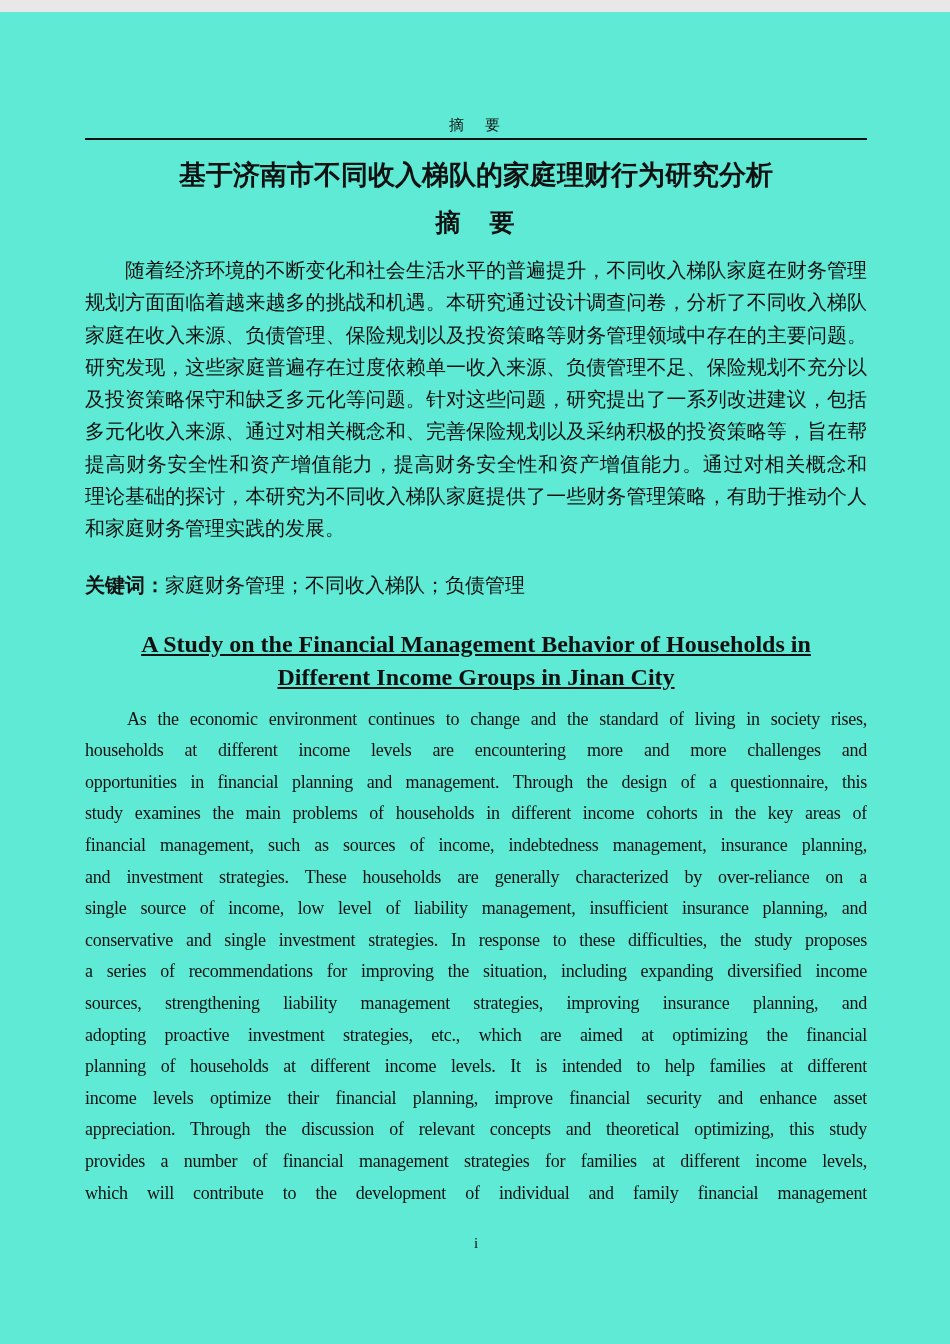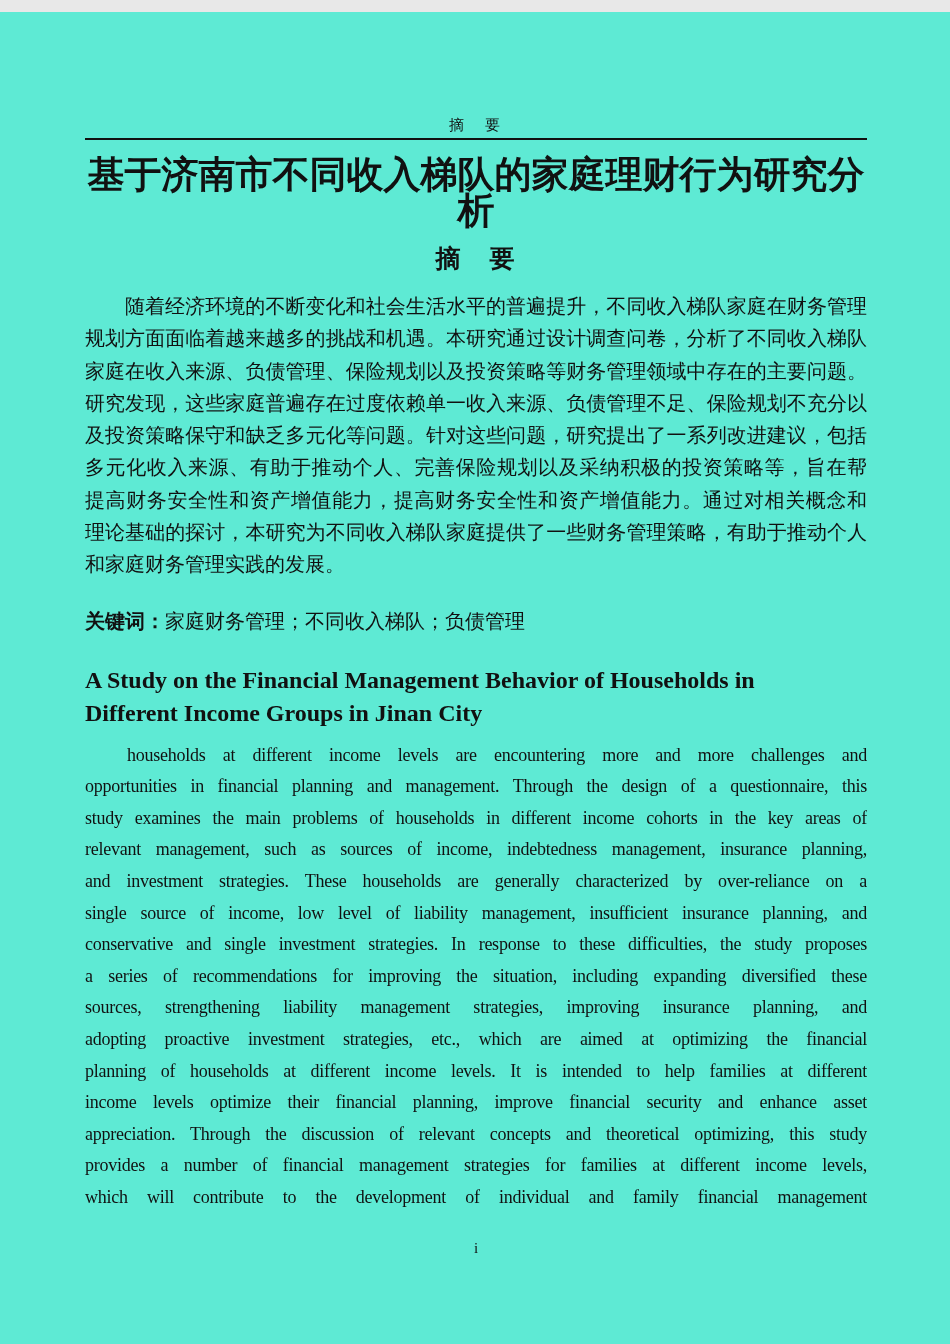--- a/index.html
+++ b/index.html
@@ -37,21 +37,21 @@
     margin-top: 3px;
     border: none;
     border-top: 2px solid #111111;
     height: 0;
   }
 
   
   .title-zh {
     margin-top: 17px;
     text-align: center;
-    font-size: 37px;
+    font-size: 27px;
     line-height: 36px;
     font-weight: bold;
     font-family: "Liberation Sans", "DejaVu Sans", sans-serif;
   }
   .heading-zh {
     margin-top: 13px;
     text-align: center;
     font-size: 25px;
     line-height: 33px;
     font-weight: bold;
@@ -88,23 +88,25 @@
     font-family: "Liberation Serif", "DejaVu Serif", serif;
   }
 
   
   .title-en {
     margin-top: 29px;
     font-weight: bold;
     font-size: 24px;
   }
   .title-en .tline {
+    text-align: center;
     line-height: 33px;
     height: 33px;
     overflow: hidden;
+    text-decoration: underline;
   }
 
   
   .en-abstract {
     margin-top: 10px;
     font-size: 18px;
     letter-spacing: -0.25px;
   }
   .en-abstract .tline {
     height: 31.6px;
@@ -136,44 +138,45 @@
     <div class="title-zh">基于济南市不同收入梯队的家庭理财行为研究分析</div>
 
     <div class="heading-zh">摘　要</div>
 
     <div class="zh-abstract">
         <div class="tline">随着经济环境的不断变化和社会生活水平的普遍提升，不同收入梯队家庭在财务管理</div>
         <div class="tline">规划方面面临着越来越多的挑战和机遇。本研究通过设计调查问卷，分析了不同收入梯队</div>
         <div class="tline">家庭在收入来源、负债管理、保险规划以及投资策略等财务管理领域中存在的主要问题。</div>
         <div class="tline">研究发现，这些家庭普遍存在过度依赖单一收入来源、负债管理不足、保险规划不充分以</div>
         <div class="tline">及投资策略保守和缺乏多元化等问题。针对这些问题，研究提出了一系列改进建议，包括</div>
-        <div class="tline">多元化收入来源、有助于推动个人、完善保险规划以及采纳积极的投资策略等，旨在帮</div>
+        <div class="tline">多元化收入来源、通过对相关概念和、完善保险规划以及采纳积极的投资策略等，旨在帮</div>
         <div class="tline">提高财务安全性和资产增值能力，提高财务安全性和资产增值能力。通过对相关概念和</div>
         <div class="tline">理论基础的探讨，本研究为不同收入梯队家庭提供了一些财务管理策略，有助于推动个人</div>
         <div class="tline">和家庭财务管理实践的发展。</div>
       </div>
 
     <div class="keywords">
       <span class="kw-label">关键词：</span><span class="kw-text">家庭财务管理；不同收入梯队；负债管理</span>
     </div>
 
     <div class="title-en">
         <div class="tline">A Study on the Financial Management Behavior of Households in</div>
         <div class="tline">Different Income Groups in Jinan City</div>
       </div>
 
     <div class="en-abstract">
+        <div class="tline">As the economic environment continues to change and the standard of living in society rises,</div>
         <div class="tline">households at different income levels are encountering more and more challenges and</div>
         <div class="tline">opportunities in financial planning and management. Through the design of a questionnaire, this</div>
         <div class="tline">study examines the main problems of households in different income cohorts in the key areas of</div>
-        <div class="tline">relevant management, such as sources of income, indebtedness management, insurance planning,</div>
+        <div class="tline">financial management, such as sources of income, indebtedness management, insurance planning,</div>
         <div class="tline">and investment strategies. These households are generally characterized by over-reliance on a</div>
         <div class="tline">single source of income, low level of liability management, insufficient insurance planning, and</div>
         <div class="tline">conservative and single investment strategies. In response to these difficulties, the study proposes</div>
-        <div class="tline">a series of recommendations for improving the situation, including expanding diversified these</div>
+        <div class="tline">a series of recommendations for improving the situation, including expanding diversified income</div>
         <div class="tline">sources, strengthening liability management strategies, improving insurance planning, and</div>
         <div class="tline">adopting proactive investment strategies, etc., which are aimed at optimizing the financial</div>
         <div class="tline">planning of households at different income levels. It is intended to help families at different</div>
         <div class="tline">income levels optimize their financial planning, improve financial security and enhance asset</div>
         <div class="tline">appreciation. Through the discussion of relevant concepts and theoretical optimizing, this study</div>
         <div class="tline">provides a number of financial management strategies for families at different income levels,</div>
         <div class="tline">which will contribute to the development of individual and family financial management</div>
       </div>
 
     <div class="page-number">i</div>

